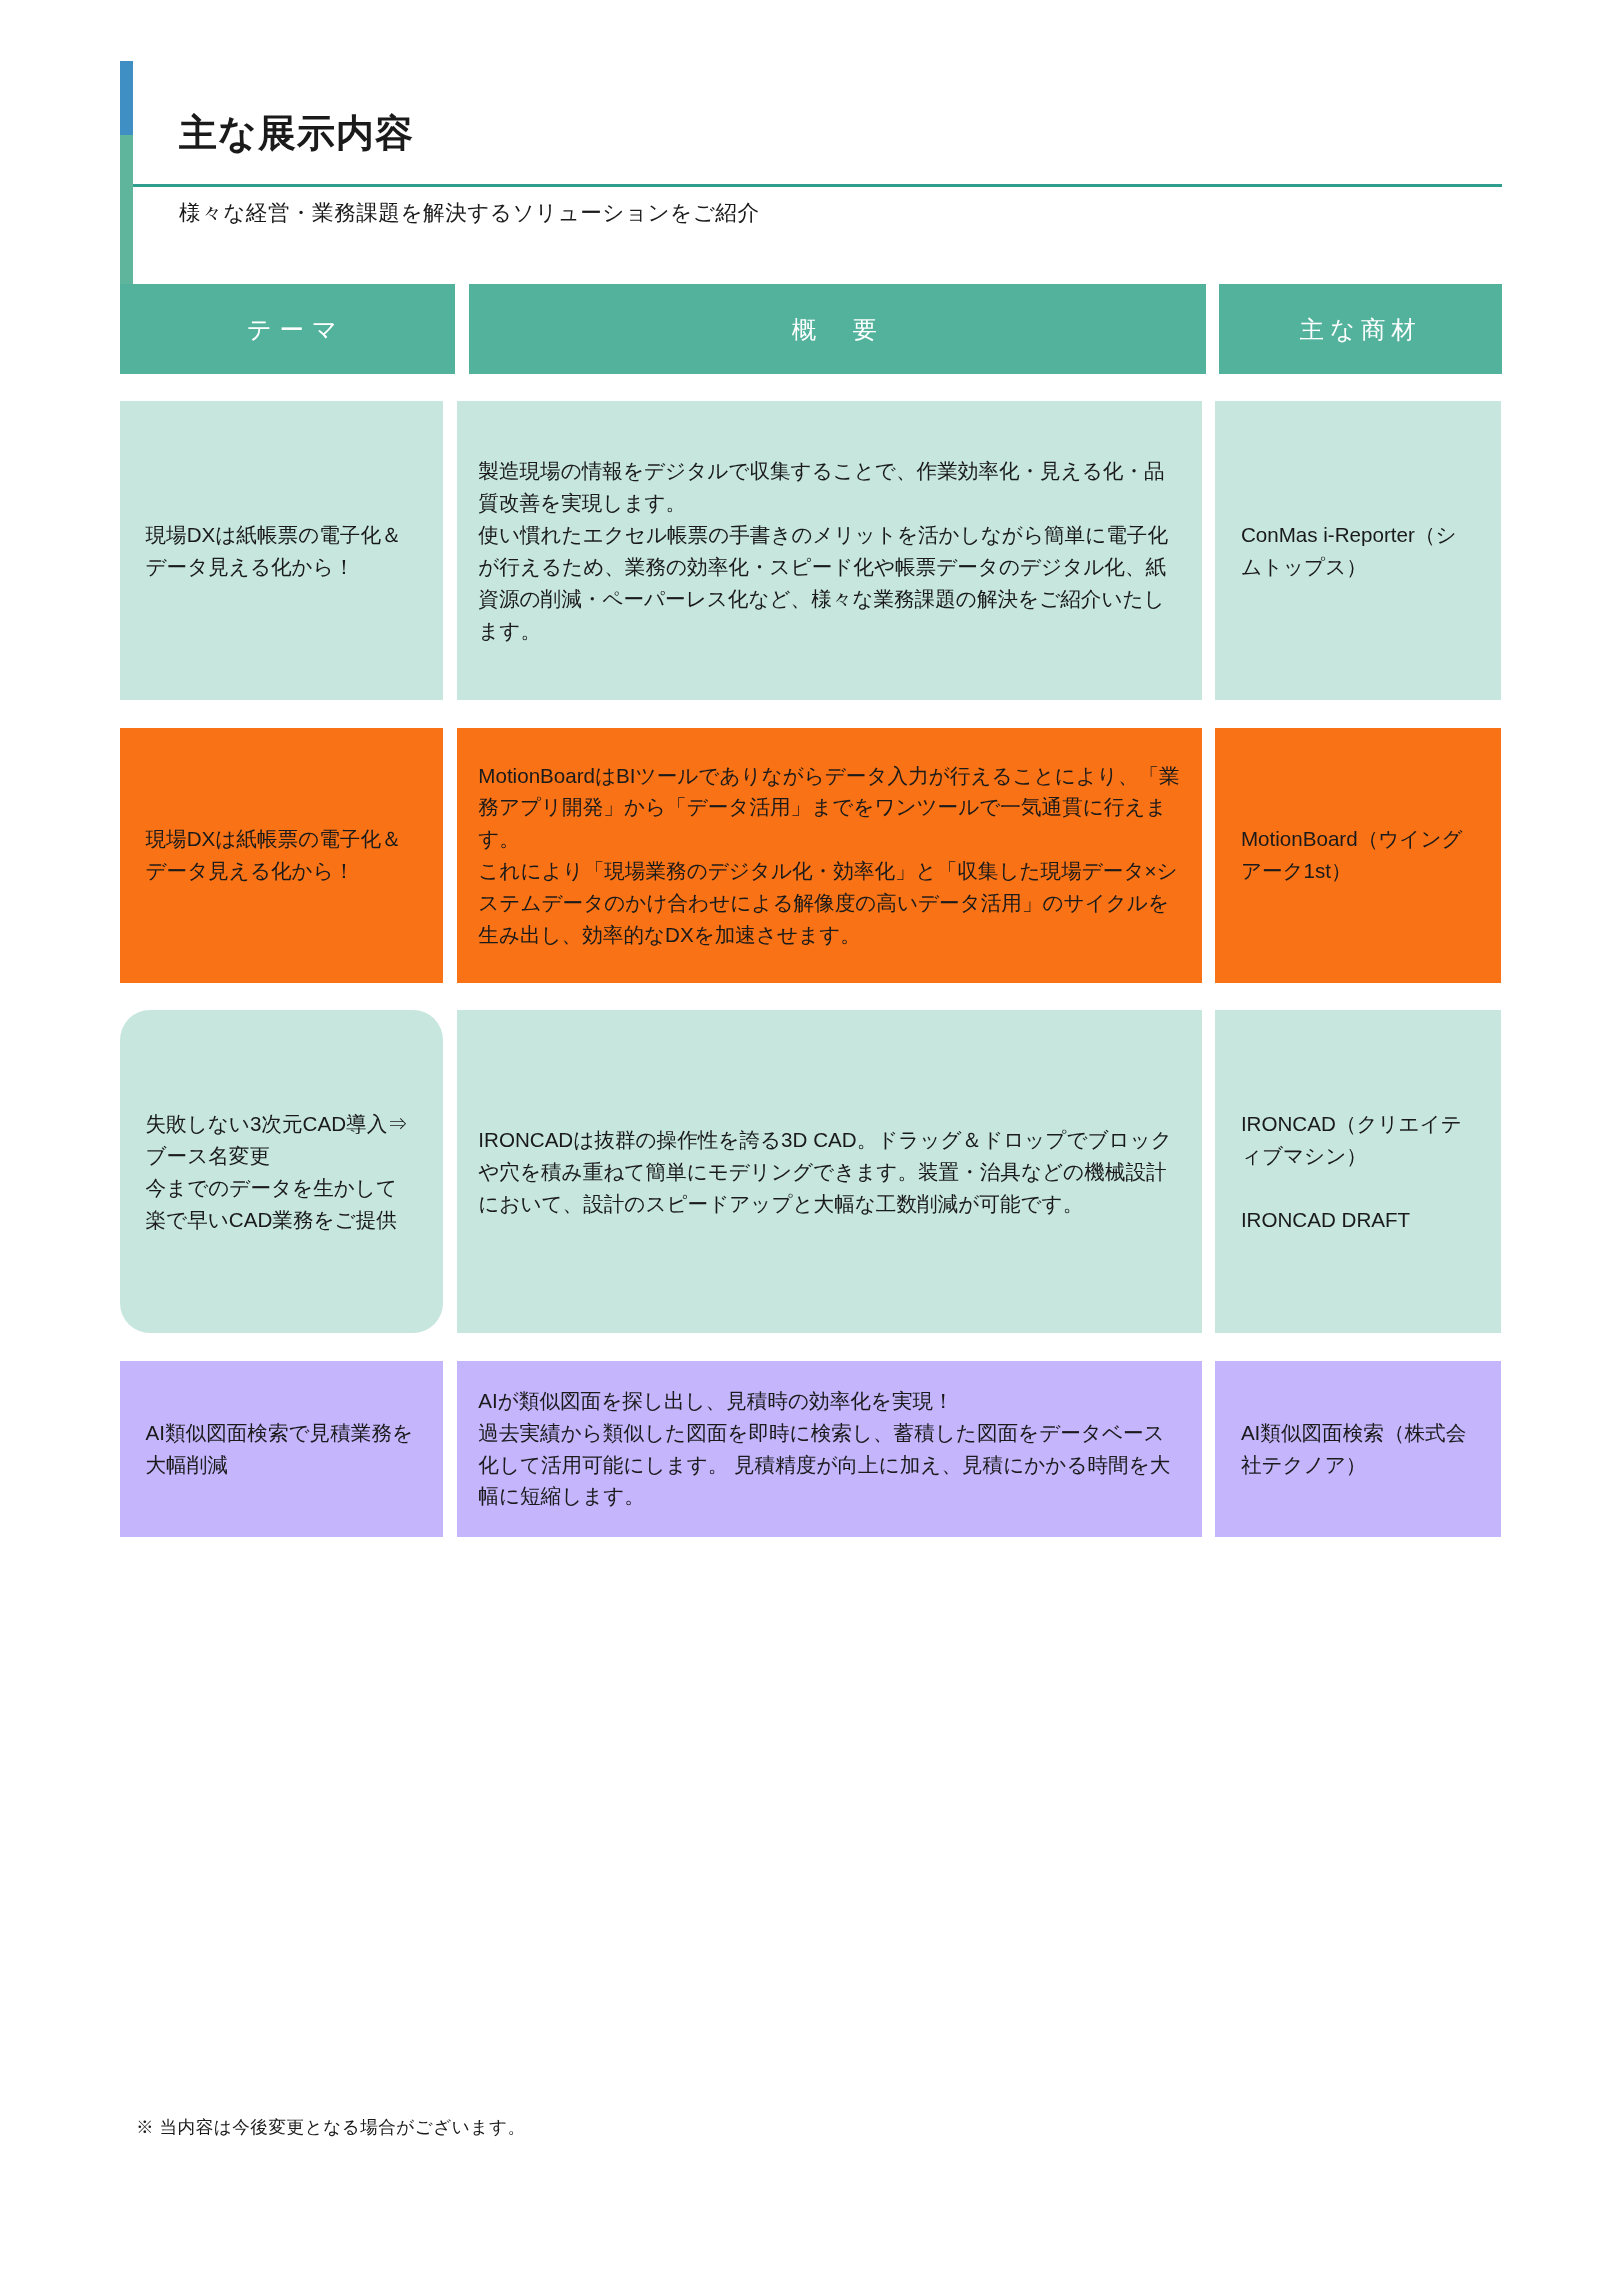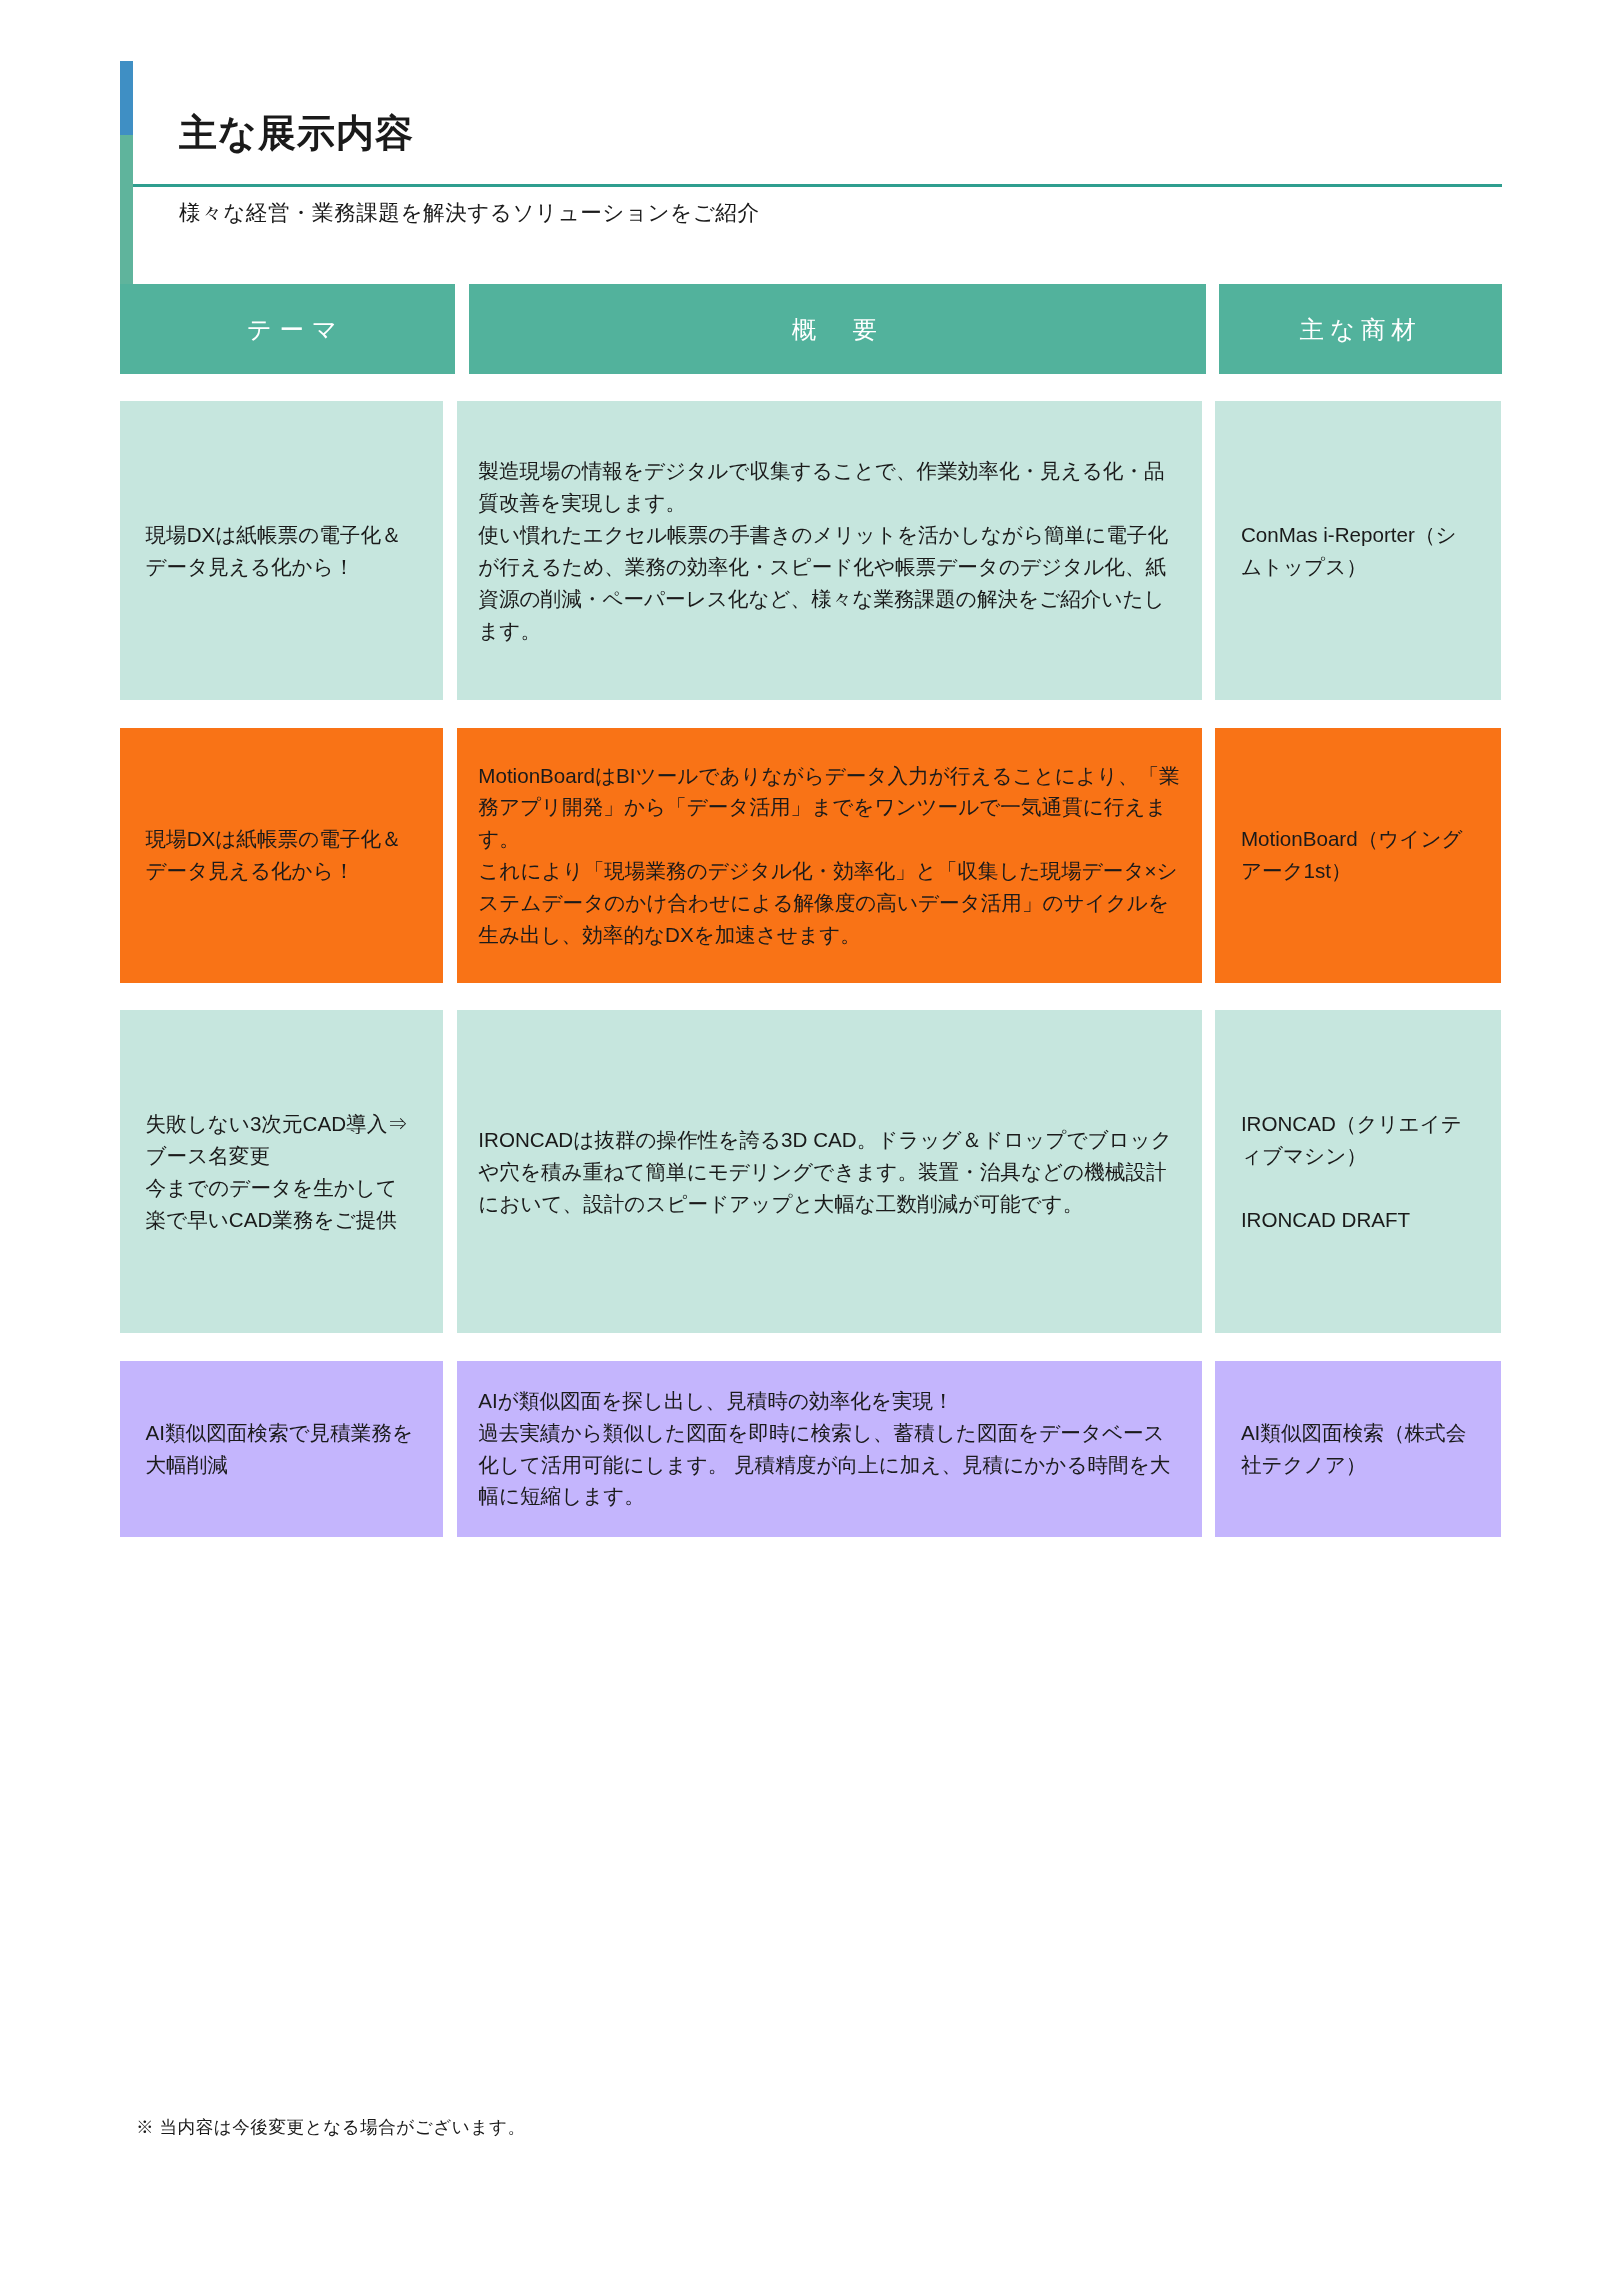--- a/index.html
+++ b/index.html
@@ -172,21 +172,21 @@
     <div class="row r2">
       <div class="col-theme body-cell">現場DXは紙帳票の電子化＆データ見える化から！</div>
       <div class="col-desc body-cell desc-cell" style="white-space:pre-line;">MotionBoardはBIツールでありながらデータ入力が行えることにより、「業務アプリ開発」から「データ活用」までをワンツールで一気通貫に行えます。
 これにより「現場業務のデジタル化・効率化」と「収集した現場データ×システムデータのかけ合わせによる解像度の高いデータ活用」のサイクルを生み出し、効率的なDXを加速させます。</div>
       <div class="col-product body-cell">MotionBoard（ウイングアーク1st）</div>
     </div>
 
     <div class="spacer-row"></div>
 
     <div class="row r3">
-      <div class="col-theme body-cell" style="white-space:pre-line;">失敗しない3次元CAD導入⇒ブース名変更
+      <div class="col-theme body-cell" style="white-space:pre-line;border-radius:30px;">失敗しない3次元CAD導入⇒ブース名変更
 今までのデータを生かして楽で早いCAD業務をご提供</div>
       <div class="col-desc body-cell desc-cell" style="white-space:pre-line;">IRONCADは抜群の操作性を誇る3D CAD。ドラッグ＆ドロップでブロックや穴を積み重ねて簡単にモデリングできます。装置・治具などの機械設計において、設計のスピードアップと大幅な工数削減が可能です。</div>
       <div class="col-product body-cell" style="white-space:pre-line;">IRONCAD（クリエイティブマシン）
 
 IRONCAD DRAFT</div>
     </div>
 
     <div class="spacer-row"></div>
 
     <div class="row r4">

